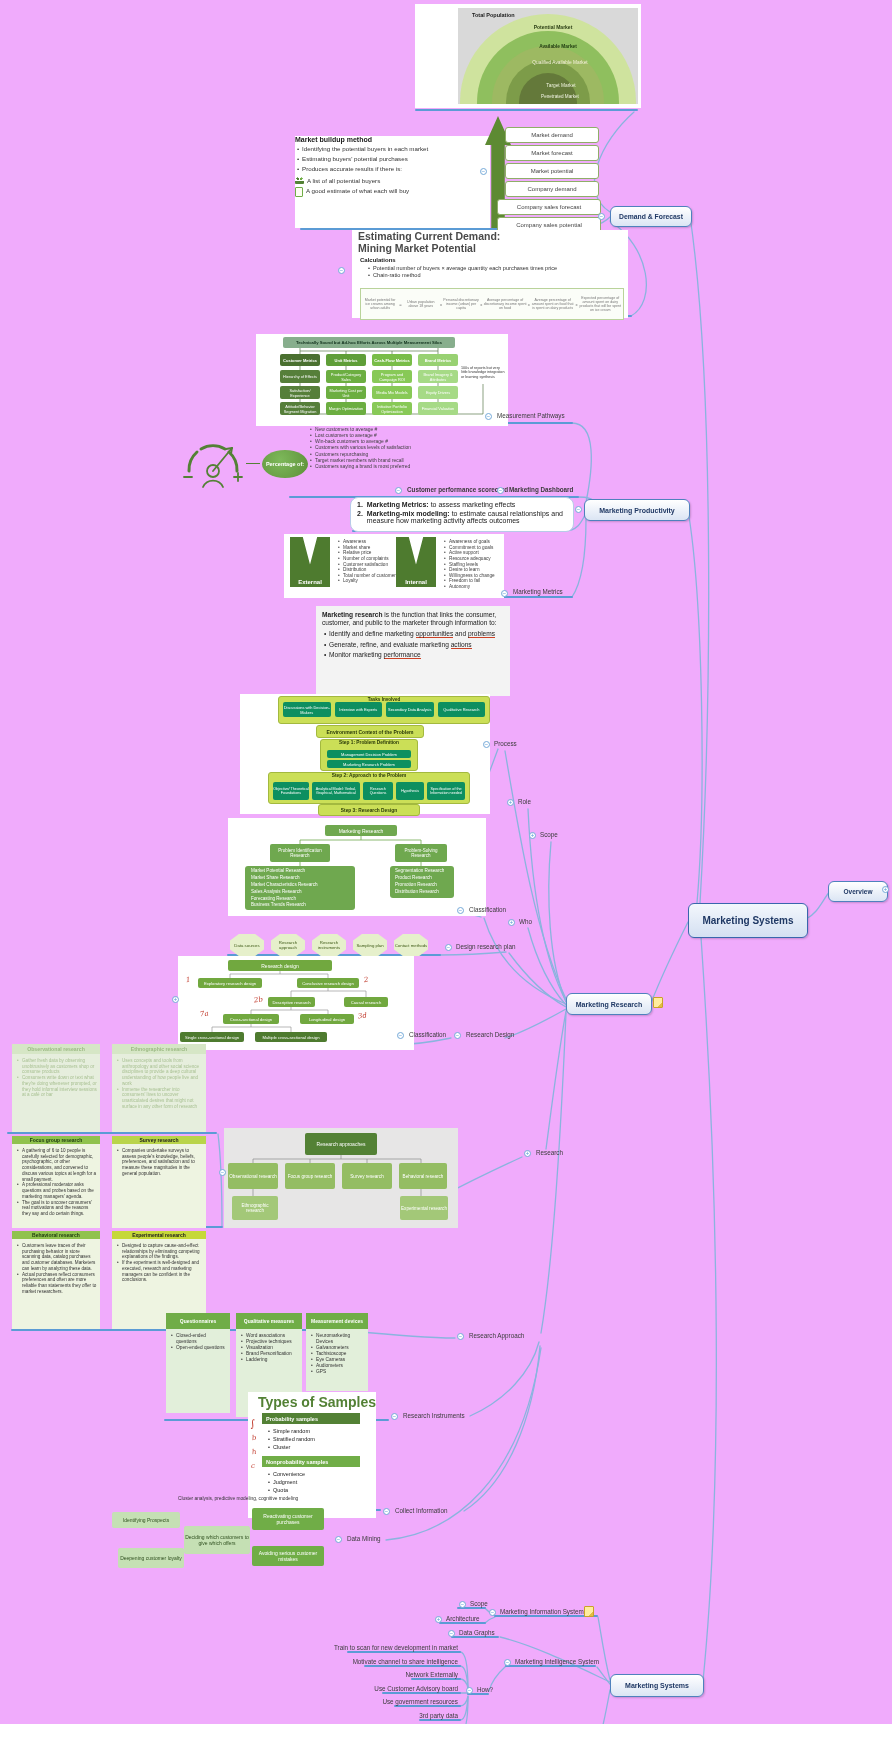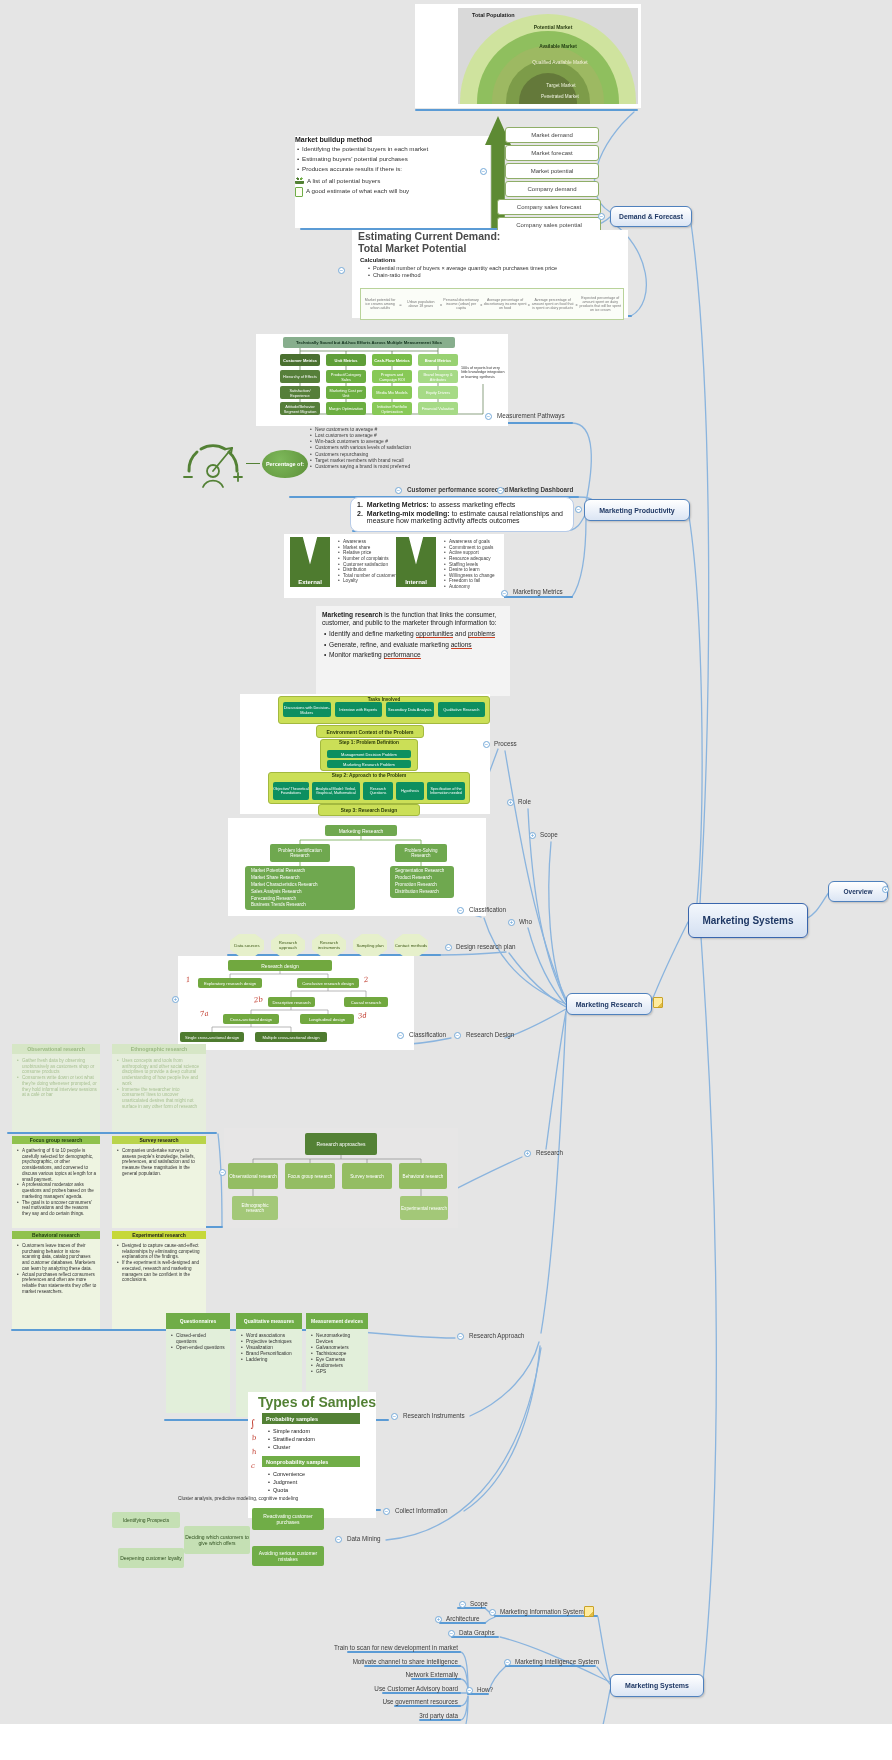--- a/index.html
+++ b/index.html
@@ -1,16 +1,16 @@
 <!DOCTYPE html>
 <html><head>
 <meta charset="utf-8">
 <style>
   html,body{margin:0;padding:0;background:#fff}
-  #canvas{position:relative;width:892px;height:1724px;background:#e5e5e5;
+  #canvas{position:relative;width:892px;height:1724px;background:#f0abfc;
     font-family:"Liberation Sans",sans-serif;overflow:hidden}
   #wires{position:absolute;left:0;top:0;z-index:0}
   .wire{fill:none;stroke:#8ab4de;stroke-width:1.3;stroke-linecap:round}
   .uline{fill:none;stroke:#5b9bd5;stroke-width:2;stroke-linecap:round}
   .blk{position:absolute;z-index:1;background:#fff}
   .node{position:absolute;z-index:2;border:1.2px solid #4f81bd;border-radius:6px;
     background:linear-gradient(#ffffff,#dbe5f4);display:flex;align-items:center;
     justify-content:center;font-weight:bold;color:#1f3864;box-shadow:1px 1px 2px rgba(0,0,0,.18);
     text-align:center}
   .lbl{position:absolute;z-index:2;font-size:6.3px;color:#3b3b3b;white-space:nowrap}
@@ -191,21 +191,21 @@
         <span>Company sales forecast</span>
       </div>
   <div style="position:absolute;left:12px;top:103px;width:102px;height:13.5px;background:#fff;border:1px solid #8fae68;border-radius:3px;display:flex;align-items:center;justify-content:center;font-size:6px;color:#444">
         <span>Company sales potential</span>
       </div>
 </div>
 
 <div class="blk" style="left:352px;top:230px;width:276px;height:88px">
   <div class="b" style="font-size:10.5px;color:#4a4a4a;line-height:1.15;margin-left:6px">
     <div>Estimating Current Demand:</div>
-        <div>Total Market Potential</div>
+        <div>Mining Market Potential</div>
   </div>
   <div class="b" style="font-size:6px;color:#222;margin:3px 0 0 8px">Calculations</div>
   <ul class="dots" style="font-size:5.6px;color:#333;margin-left:16px;width:200px">
     <li>Potential number of buyers × average quantity each purchases times price</li>
     <li style="margin-top:1px">Chain-ratio method</li>
   </ul>
   <div style="position:absolute;left:8px;top:58px;width:260px;height:28px;border:1px solid #b9d39a;background:#fbfdf8;display:flex;align-items:center;padding:1px">
     <span style="flex:5;font-size:3.6px;color:#777;text-align:center">Market potential for ice creams among urban adults</span>
     <span style="font-size:4.2px;color:#777;padding:0 1px">=</span>
     <span style="flex:5;font-size:3.6px;color:#777;text-align:center">Urban population above 18 years</span>

